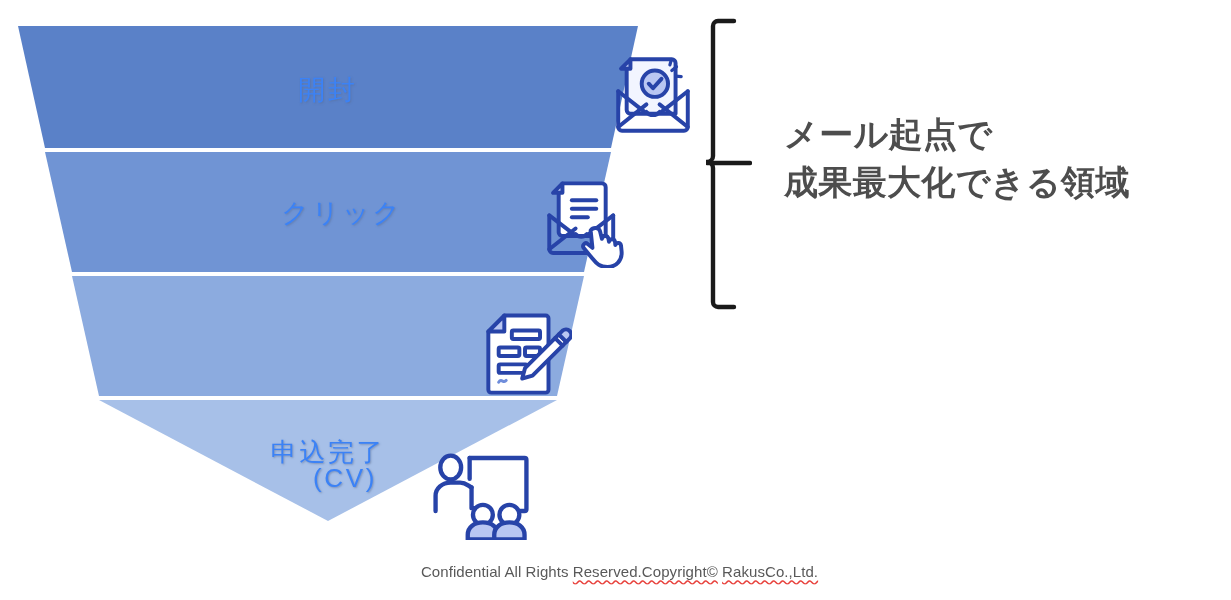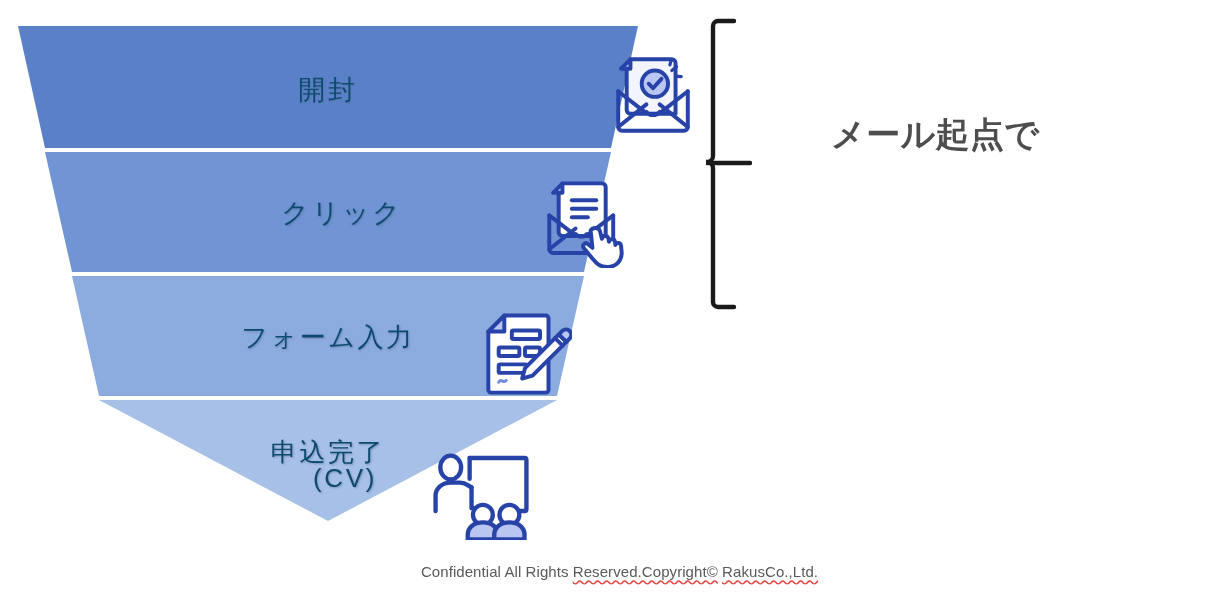--- a/index.html
+++ b/index.html
@@ -26,21 +26,21 @@
     width: 700px;
     height: 560px;
   }
   .funnel-band {
     position: absolute;
     left: 0;
     top: 0;
   }
   .band-label {
     position: absolute;
-    color: #0c4a6e;
+    color: #3b82f6;
     text-align: center;
     white-space: nowrap;
     letter-spacing: 0.10em;
     text-shadow: 1px 1px 2px rgba(90,110,150,0.55);
     pointer-events: none;
   }
   .band-label.sz-1 { font-size: 27px; }
   .band-label.sz-2 { font-size: 27px; }
   .band-label.sz-3 { font-size: 26px; }
   .band-label.sz-4 { font-size: 26px; line-height: 1.35; }
@@ -64,21 +64,21 @@
     position: absolute;
     left: 784px;
     top: 110px;
     width: 440px;
     color: #4d4d4d;
     font-weight: bold;
     font-size: 34px;
     line-height: 1.42;
     letter-spacing: 0.01em;
   }
-  #callout .line { display: block; white-space: nowrap; margin-left: 47px; }
+  #callout .line { display: block; white-space: nowrap; }
 
   
   #footer {
     position: absolute;
     left: 4px;
     top: 563px;
     width: 1231px;
     text-align: center;
     font-size: 15px;
     color: #595959;
@@ -104,21 +104,20 @@
     <div class="band-label sz-1" style="left:18px; top:72px; width:620px;">開封</div>
 
     <svg class="funnel-band" width="700" height="560" viewBox="0 0 700 560" aria-hidden="true">
       <polygon points="45,152 611,152 584,272 72,272" fill="#7094d4"></polygon>
     </svg>
     <div class="band-label sz-2" style="left:59px; top:195px; width:566px;">クリック</div>
 
     <svg class="funnel-band" width="700" height="560" viewBox="0 0 700 560" aria-hidden="true">
       <polygon points="72,276 584,276 557,396 99,396" fill="#8cabdf"></polygon>
     </svg>
-    <div class="band-label sz-3" style="left:72px; top:320px; width:512px;">フォーム入力</div>
 
     <svg class="funnel-band" width="700" height="560" viewBox="0 0 700 560" aria-hidden="true">
       <polygon points="99,400 557,400 328,521" fill="#a7c0e8"></polygon>
     </svg>
     <div class="band-label sz-4" style="left:99px; top:418px; width:458px;margin-top:17px;">申込完了</div>
     <div class="band-label sz-4" style="left:116px; top:461px; width:458px;">(CV)</div>
   </div>
 
   <svg class="stage-icon" style="left:606px; top:48px;" width="94" height="94" viewBox="0 0 100 100">
     <g fill="none" stroke="#2743a8" stroke-width="4.2" stroke-linecap="round" stroke-linejoin="round">
@@ -206,19 +205,20 @@
     <path d="M70 96 v-5 c0 -8 7 -13 16 -13 c9 0 16 5 16 13 v5 z" fill="#b9c6f2" stroke="#2743a8" stroke-width="4.6" stroke-linejoin="round"></path>
   </svg>
 
   <svg id="bracket" viewBox="0 0 46 292" aria-hidden="true">
     <path d="M28 3 H12 a5 5 0 0 0 -5 5 V138 a6 6 0 0 1 -6 6 h-1 h1 a6 6 0 0 1 6 6 V284 a5 5 0 0 0 5 5 H28" fill="none" stroke="#1a1a1a" stroke-width="4.4" stroke-linecap="round" stroke-linejoin="round"></path>
     <path d="M1 145 H44" fill="none" stroke="#1a1a1a" stroke-width="4.4" stroke-linecap="round"></path>
   </svg>
 
   <div id="callout">
     <span class="line">メール起点で</span>
+    <span class="line">成果最大化できる領域</span>
   </div>
 
   <div id="footer">
     <span class="seg">Confidential All Rights </span><span class="seg spell">Reserved.Copyright©</span><span class="seg"> </span><span class="seg spell">RakusCo.,Ltd.</span>
   </div>
 
 </div>
 
 </body></html>

